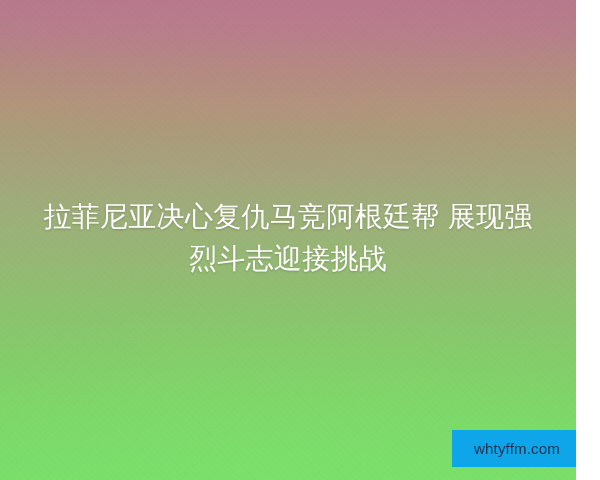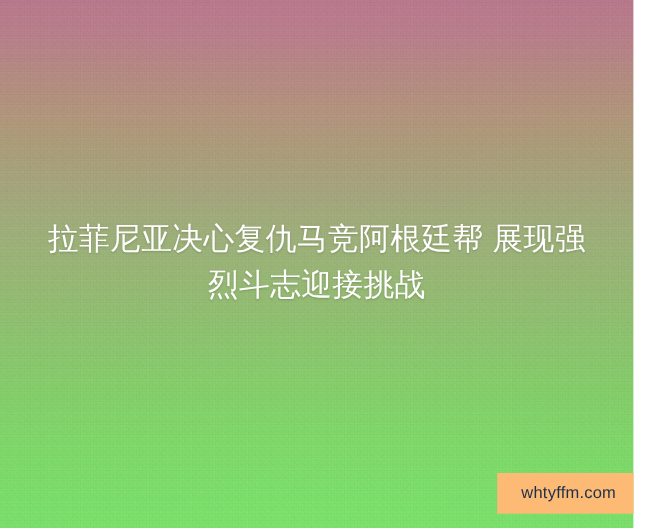--- a/index.html
+++ b/index.html
@@ -77,21 +77,21 @@
     white-space: pre-wrap;
   }
 
   
   .watermark {
     position: absolute;
     left: 452px;
     top: 430px;
     width: 130px;
     height: 37px;
-    background: #fdba74;
+    background: #0ea5e9;
     display: flex;
     align-items: center;
     justify-content: center;
   }
 
   .watermark-text {
     color: #1d2f4c;
     font-size: 15px;
     line-height: 1;
     letter-spacing: 0.2px;

